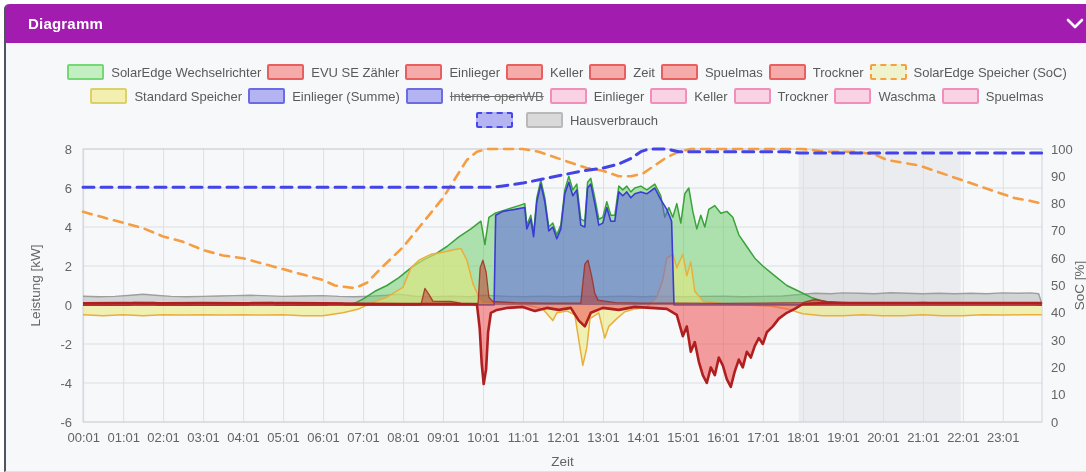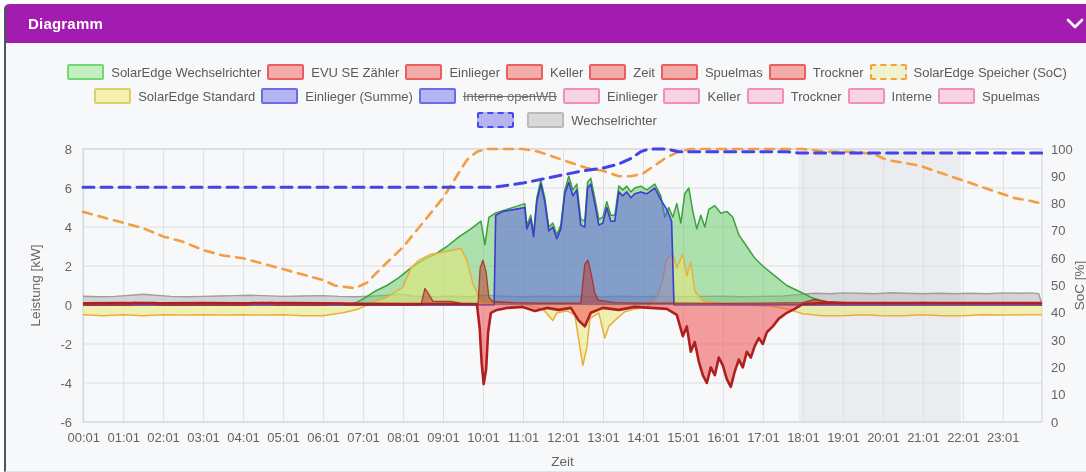--- a/index.html
+++ b/index.html
@@ -61,21 +61,21 @@
             <span class="lbl">Trockner</span>
           </span>
           <span class="li">
             <span class="sw dashed" style="background: rgb(238, 243, 205); border-color: rgb(245, 161, 66);"></span>
             <span class="lbl">SolarEdge Speicher (SoC)</span>
           </span>
         </div>
         <div class="lrow">
           <span class="li">
             <span class="sw" style="background: rgb(243, 239, 174); border-color: rgb(220, 208, 108);"></span>
-            <span class="lbl">SolarEdge Standard</span>
+            <span class="lbl">Standard Speicher</span>
           </span>
           <span class="li">
             <span class="sw" style="background: rgb(180, 180, 242); border-color: rgb(107, 107, 228);"></span>
             <span class="lbl">Einlieger (Summe)</span>
           </span>
           <span class="li">
             <span class="sw" style="background: rgb(180, 180, 242); border-color: rgb(107, 107, 228);"></span>
             <span class="lbl strike">Interne openWB</span>
           </span>
           <span class="li">
@@ -85,34 +85,34 @@
           <span class="li">
             <span class="sw" style="background: rgb(249, 211, 227); border-color: rgb(240, 143, 187);"></span>
             <span class="lbl">Keller</span>
           </span>
           <span class="li">
             <span class="sw" style="background: rgb(249, 211, 227); border-color: rgb(240, 143, 187);"></span>
             <span class="lbl">Trockner</span>
           </span>
           <span class="li">
             <span class="sw" style="background: rgb(249, 211, 227); border-color: rgb(240, 143, 187);"></span>
-            <span class="lbl">Interne</span>
+            <span class="lbl">Waschma</span>
           </span>
           <span class="li">
             <span class="sw" style="background: rgb(249, 211, 227); border-color: rgb(240, 143, 187);"></span>
             <span class="lbl">Spuelmas</span>
           </span>
         </div>
         <div class="lrow">
           <span class="li">
             <span class="sw dashed" style="background: rgb(180, 180, 242); border-color: rgb(71, 71, 234);"></span>
           </span>
           <span class="li">
             <span class="sw" style="background: rgb(217, 217, 217); border-color: rgb(185, 185, 185);"></span>
-            <span class="lbl">Wechselrichter</span>
+            <span class="lbl">Hausverbrauch</span>
           </span>
         </div>
       </div>
     <svg id="plot" width="1086" height="433" viewBox="0 0 1086 433" style="position:absolute;left:-6px;top:39px;">
         <rect x="798.8" y="106" width="161.9" height="273" fill="rgba(125,135,148,0.10)"></rect>
         <line x1="83" y1="106.0" x2="1042" y2="106.0" stroke="#dcdfe3" stroke-width="1"></line>
         <line x1="83" y1="145.0" x2="1042" y2="145.0" stroke="#dcdfe3" stroke-width="1"></line>
         <line x1="83" y1="184.0" x2="1042" y2="184.0" stroke="#dcdfe3" stroke-width="1"></line>
         <line x1="83" y1="223.0" x2="1042" y2="223.0" stroke="#dcdfe3" stroke-width="1"></line>
         <line x1="83" y1="262.0" x2="1042" y2="262.0" stroke="#dcdfe3" stroke-width="1"></line>

